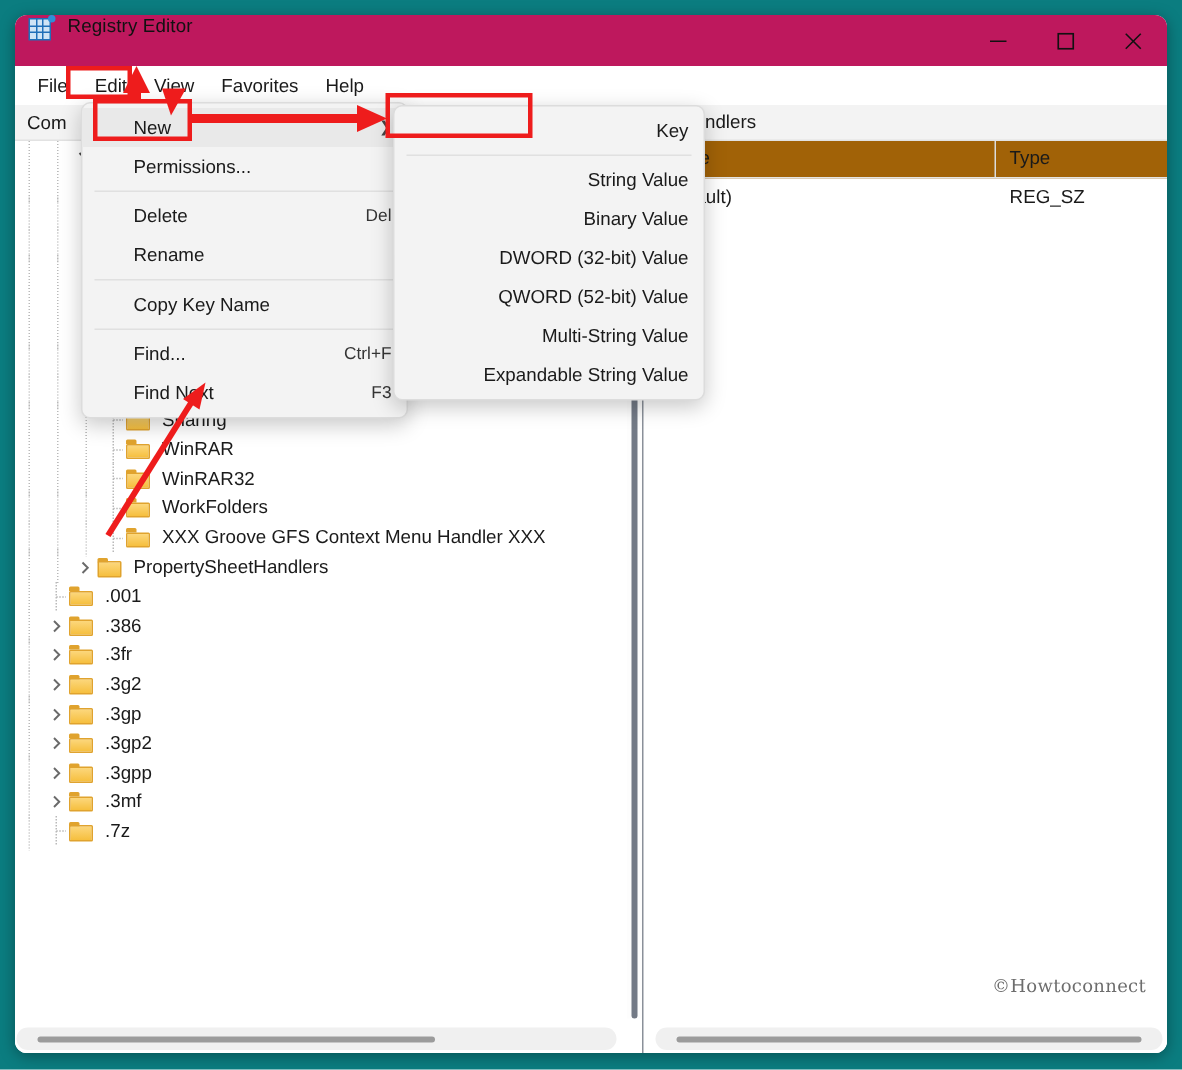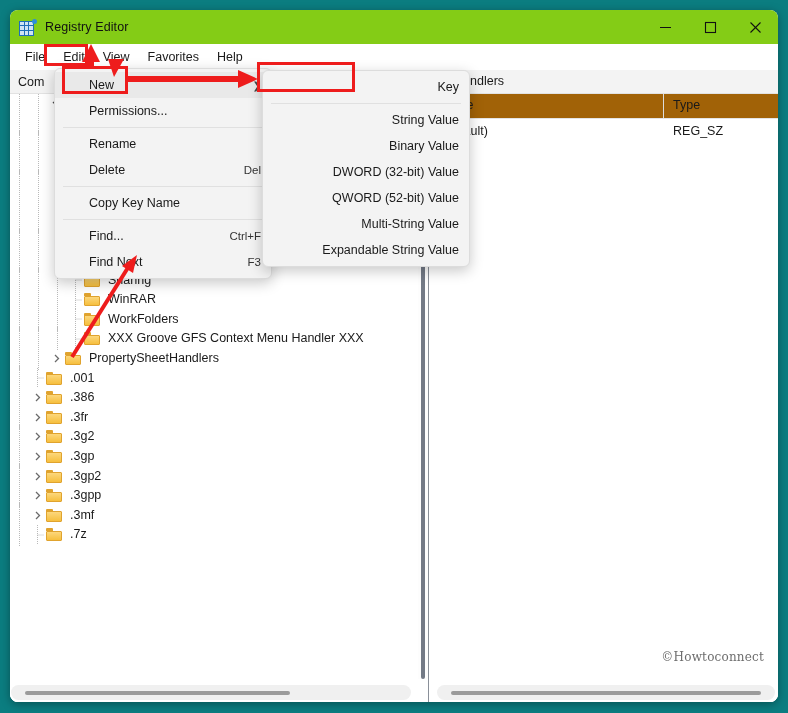--- a/index.html
+++ b/index.html
@@ -22,22 +22,22 @@
     background: #ffffff;
     border-radius: 8px;
     box-shadow: 0 2px 10px rgba(0,0,0,.35);
     overflow: hidden;
   }
 
   
   #titlebar {
     position: absolute; left: 0; top: 0;
     width: 100%; height: 34px;
-    background: #84cc16;
-    display: flex; align-items: center;
+    background: #be185d;
+    display: flex; 
   }
   #app-icon {
     width: 17px; height: 17px;
     margin-left: 9px; margin-right: 9px;
     position: relative;
     flex: none;
   }
   #app-icon .grid {
     position: absolute; left: 0; top: 2px;
     width: 15px; height: 15px;
@@ -553,20 +553,36 @@
             <div class="chev">
               <svg width="17" height="20" viewBox="0 0 17 20">
                 <line x1="8.5" y1="0" x2="8.5" y2="20" stroke="#b9b9b9" stroke-width="1" stroke-dasharray="1,1"></line>
                 <line x1="8.5" y1="10" x2="15" y2="10" stroke="#b9b9b9" stroke-width="1" stroke-dasharray="1,1"></line>
               </svg>
             </div>
             <div class="folder">
               <div class="tab"></div>
               <div class="body"></div>
             </div>
+            <div class="label">WinRAR32</div>
+          </div>
+          <div class="tree-row">
+            <div class="indent guide"></div>
+            <div class="indent guide"></div>
+            <div class="indent guide"></div>
+            <div class="chev">
+              <svg width="17" height="20" viewBox="0 0 17 20">
+                <line x1="8.5" y1="0" x2="8.5" y2="20" stroke="#b9b9b9" stroke-width="1" stroke-dasharray="1,1"></line>
+                <line x1="8.5" y1="10" x2="15" y2="10" stroke="#b9b9b9" stroke-width="1" stroke-dasharray="1,1"></line>
+              </svg>
+            </div>
+            <div class="folder">
+              <div class="tab"></div>
+              <div class="body"></div>
+            </div>
             <div class="label">WorkFolders</div>
           </div>
           <div class="tree-row">
             <div class="indent guide"></div>
             <div class="indent guide"></div>
             <div class="indent guide"></div>
             <div class="chev">
               <svg width="17" height="20" viewBox="0 0 17 20">
                 <line x1="8.5" y1="0" x2="8.5" y2="20" stroke="#b9b9b9" stroke-width="1" stroke-dasharray="1,1"></line>
                 <line x1="8.5" y1="10" x2="15" y2="10" stroke="#b9b9b9" stroke-width="1" stroke-dasharray="1,1"></line>
@@ -743,25 +759,25 @@
   <div id="edit-menu">
     <div class="mrow hl">
       <span>New</span>
       <span class="sub-arrow">❯</span>
     </div>
     <div class="mrow">
       <span>Permissions...</span>
     </div>
     <div class="msep"></div>
     <div class="mrow">
-      <span>Rename</span>
-    </div>
-    <div class="mrow">
       <span>Delete</span>
       <span class="accel">Del</span>
+    </div>
+    <div class="mrow">
+      <span>Rename</span>
     </div>
     <div class="msep"></div>
     <div class="mrow">
       <span>Copy Key Name</span>
     </div>
     <div class="msep"></div>
     <div class="mrow">
       <span>Find...</span>
       <span class="accel">Ctrl+F</span>
     </div>

